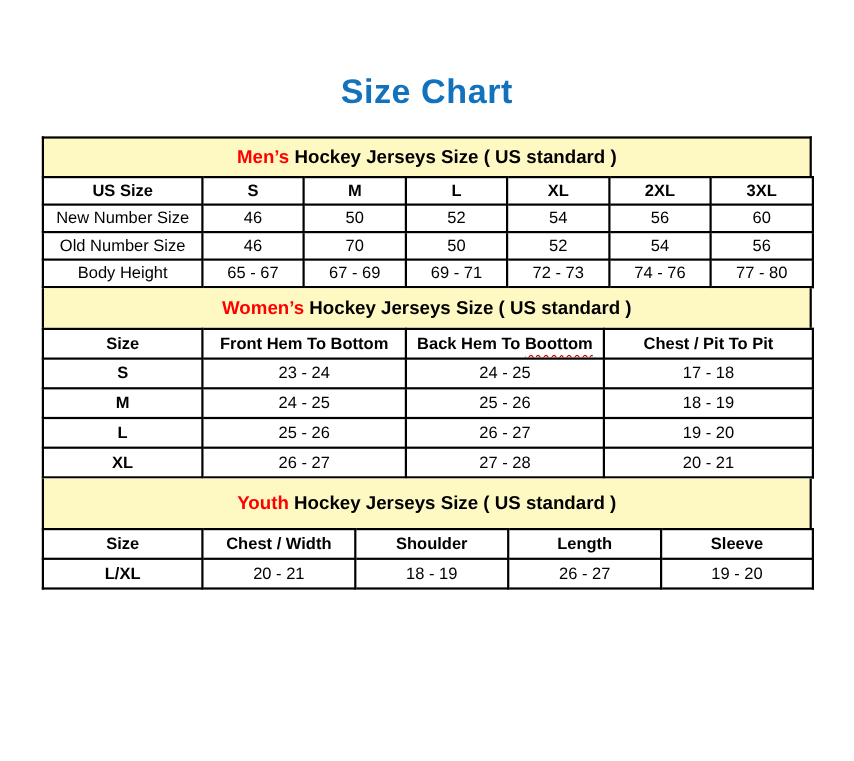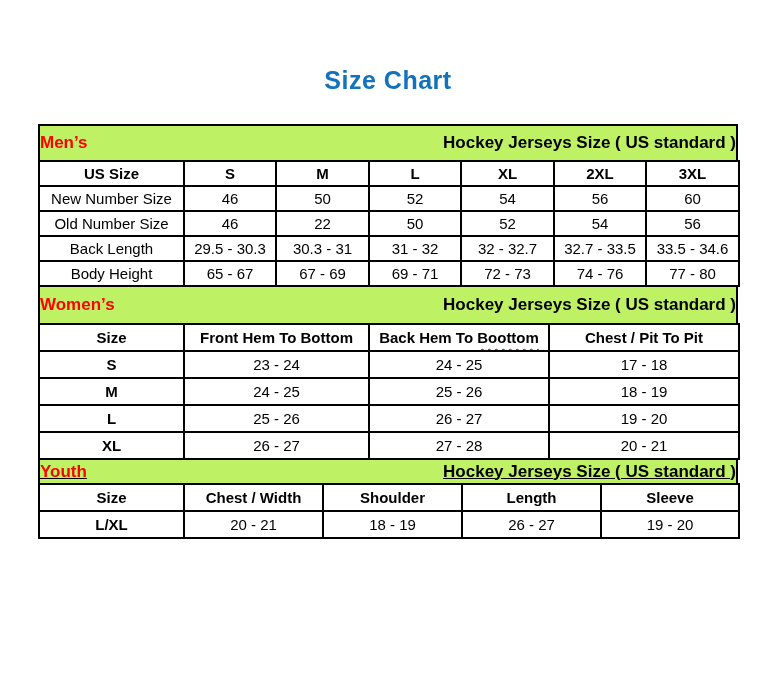--- a/index.html
+++ b/index.html
@@ -16,47 +16,47 @@
     width: 776px;
     height: 692px;
     background: #ffffff;
   }
   .page-title {
     position: absolute;
     top: 66px;
     left: 0;
     width: 776px;
     text-align: center;
-    font-size: 25px;
+    font-size: 31px;
     font-weight: bold;
     color: #1272BC;
     letter-spacing: 0.5px;
   }
   .sizechart {
     position: absolute;
     left: 38px;
     top: 124px;
     width: 700px;
   }
   .band {
     box-sizing: border-box;
     width: 700px;
     height: 36px;
-    background: #bef264;
+    background: #fef9c3;
     border-left: 2px solid #000;
     border-right: 2px solid #000;
     display: flex;
     align-items: center;
-    justify-content: space-between;
+    justify-content: center;
     font-size: 17px;
     font-weight: bold;
     color: #000;
   }
   .band.first { border-top: 2px solid #000; }
-  .band.youth-band { height: 23px; text-decoration: underline; }
+  .band.youth-band { height: 45px; }
   .band .hl { color: #FF0000; }
   .band .rest { margin-left: 0.28em; }
   table {
     width: 700px;
     border-collapse: collapse;
     table-layout: fixed;
   }
   td, th {
     border: 2px solid #000;
     text-align: center;
@@ -123,34 +123,25 @@
         <td>46</td>
         <td>50</td>
         <td>52</td>
         <td>54</td>
         <td>56</td>
         <td>60</td>
       </tr>
       <tr>
         <td class="rowhead">Old Number Size</td>
         <td>46</td>
-        <td>22</td>
+        <td>70</td>
         <td>50</td>
         <td>52</td>
         <td>54</td>
         <td>56</td>
-      </tr>
-      <tr>
-        <td class="rowhead">Back Length</td>
-        <td>29.5 - 30.3</td>
-        <td>30.3 - 31</td>
-        <td>31 - 32</td>
-        <td>32 - 32.7</td>
-        <td>32.7 - 33.5</td>
-        <td>33.5 - 34.6</td>
       </tr>
       <tr>
         <td class="rowhead">Body Height</td>
         <td>65 - 67</td>
         <td>67 - 69</td>
         <td>69 - 71</td>
         <td>72 - 73</td>
         <td>74 - 76</td>
         <td>77 - 80</td>
       </tr>

